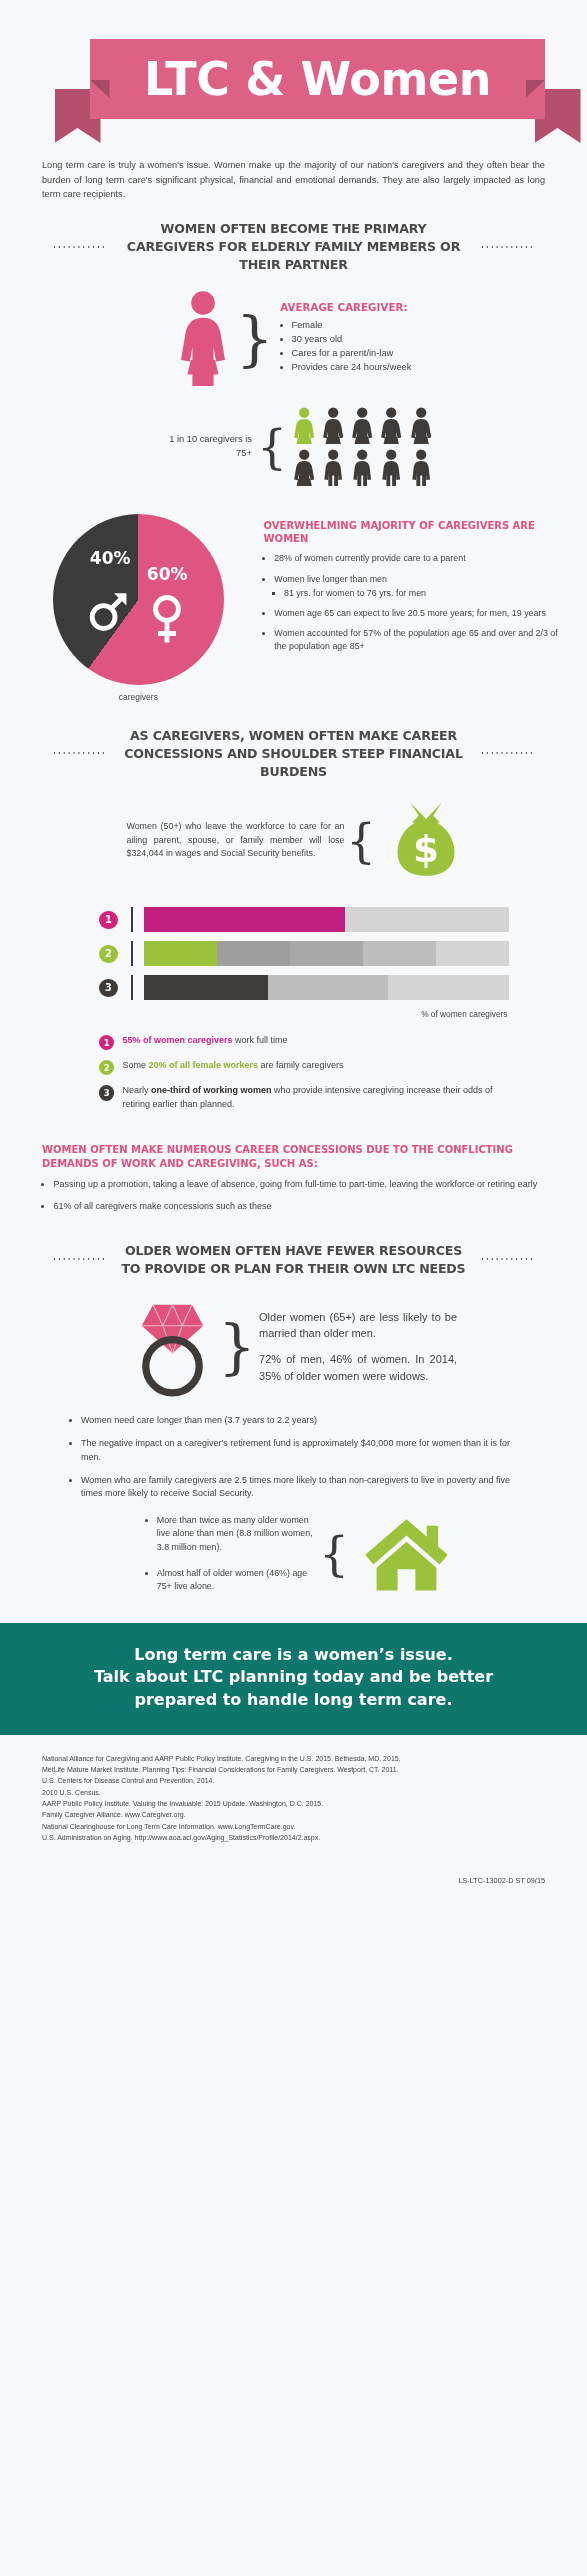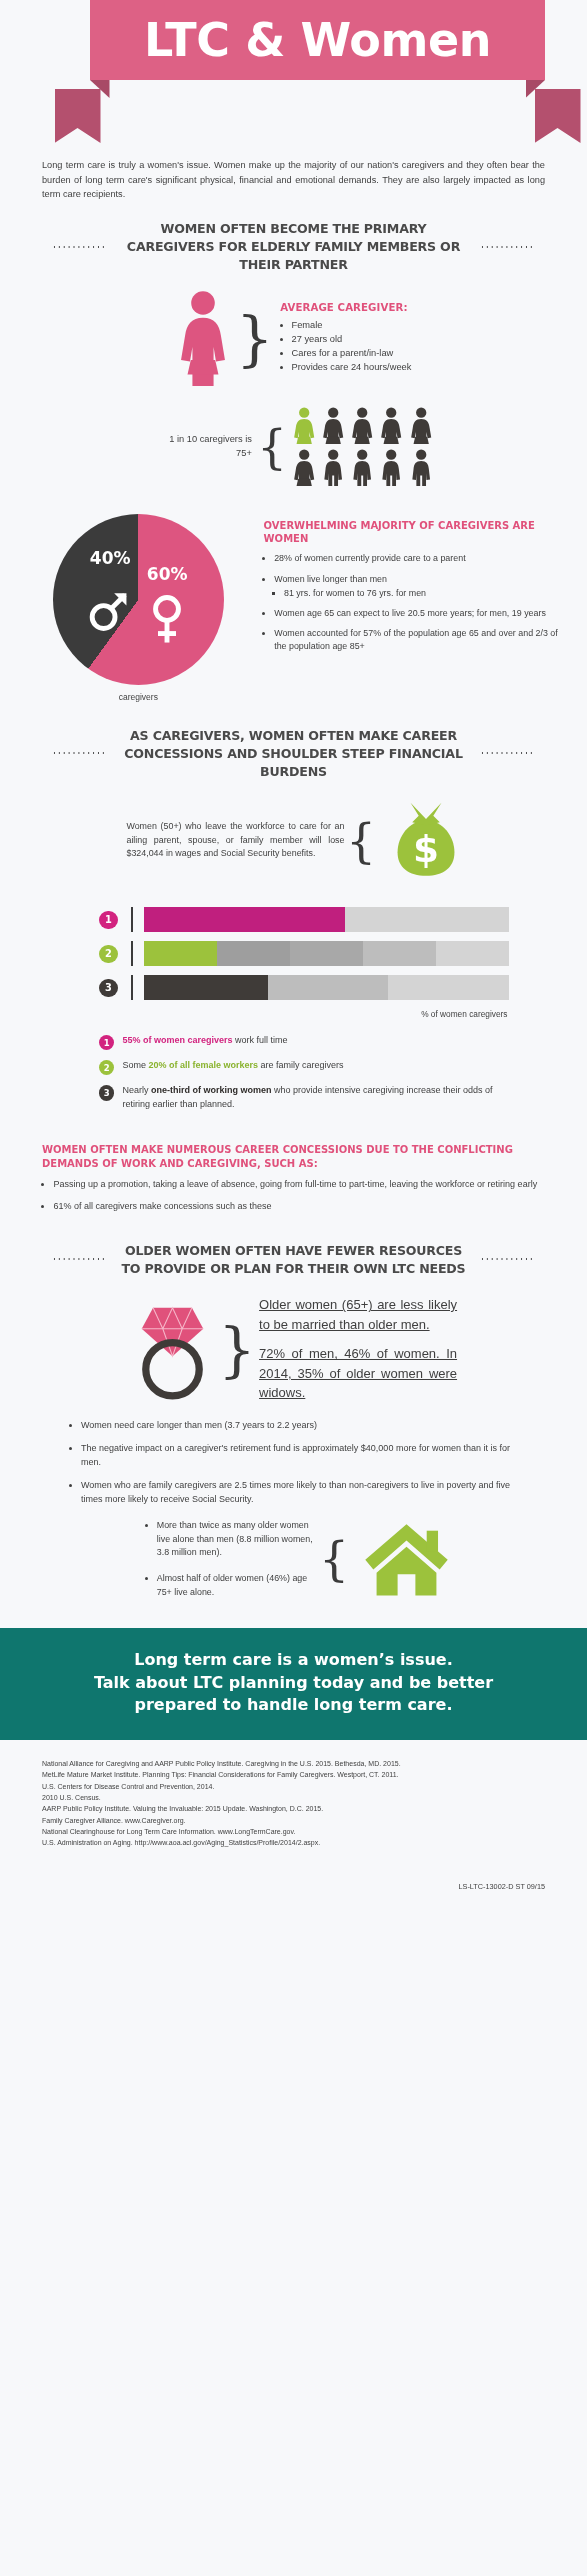--- a/index.html
+++ b/index.html
@@ -6,21 +6,21 @@
   body{
     width:587px;
     background:#f7f8fa;
     font-family:"Liberation Sans", sans-serif;
     color:#3b3b3b;
     -webkit-font-smoothing:antialiased;
   }
   .page{width:587px;position:relative;background:#f7f8fa;}
 
   
-  .ribbon-wrap{position:relative;height:143px;box-sizing:border-box;margin-left:48px;}
+  .ribbon-wrap{position:relative;padding-top:39px;height:143px;box-sizing:border-box;margin-left:48px;}
   .ribbon-tail{position:absolute;top:89px;width:46px;height:54px;background:#b4506e;z-index:1;}
   .ribbon-tail.left{left:6.5px;clip-path:polygon(0 0,100% 0,100% 100%,50% 72%,0 100%);}
   .ribbon-tail.right{right:6.5px;clip-path:polygon(0 0,100% 0,100% 100%,50% 72%,0 100%);}
   .ribbon{position:relative;z-index:2;margin:0 42px;background:#dd6185;height:80px;display:flex;align-items:center;justify-content:center;}
   .ribbon-notch{position:absolute;z-index:3;top:80px;width:19.5px;height:18px;background:#a84a66;}
   .ribbon-notch.l{left:42px;clip-path:polygon(0 0,100% 0,100% 100%);}
   .ribbon-notch.r{right:42px;clip-path:polygon(0 0,100% 0,0 100%);}
   .ribbon h1{
     margin:0;color:#fff;font-size:46px;letter-spacing:-0.4px;
     font-weight:bold;font-family:"DejaVu Sans", sans-serif;
@@ -102,21 +102,21 @@
   
   .callout{margin:32px 42px 0 42px;}
   .callout h3{margin:0 0 7.3px 0;color:#e0517b;font-size:10px;line-height:1.38;
     font-weight:bold;font-family:"DejaVu Sans", sans-serif;text-transform:uppercase;}
   .callout ul{margin:0;padding-left:11.4px;}
   .callout li{font-size:9px;line-height:1.5;margin-bottom:9px;color:#3f3f3f;}
 
   
   .ring-row{display:flex;justify-content:center;align-items:center;margin-top:18px;gap:3.3px;}
   .ring-icon{width:85px;height:102px;position:relative;flex:0 0 auto;}
-  .ring-text{width:198px;font-size:13px;line-height:1.5;color:#3f3f3f;text-align:justify;text-decoration:underline;}
+  .ring-text{width:198px;font-size:11px;line-height:1.5;color:#3f3f3f;text-align:justify;}
   .ring-text p{margin:0 0 9.8px 0;}
   .ring-text p:last-child{margin-bottom:0;}
 
   .wide-bullets{margin:16.3px 60px 0 60px;}
   .wide-bullets li{font-size:9px;line-height:1.5;margin-bottom:9.8px;color:#3f3f3f;}
   .wide-bullets ul{margin:0;padding-left:21px;}
 
   
   .house-row{display:flex;justify-content:center;align-items:center;margin-top:13px;gap:1.6px;}
   .house-text{width:182px;}
@@ -164,21 +164,21 @@
         <circle cx="33" cy="16" r="14.5" fill="#dd5580"></circle>
         <path d="M33 34 C19 34 13 42 11 56 L6 86 L17 88 L20 70 L20 118 L46 118 L46 70 L49 88 L60 86 L55 56 C53 42 47 34 33 34 Z" fill="#dd5580"></path>
         <path d="M18 86 L48 86 L52 104 L14 104 Z" fill="#dd5580"></path>
       </svg>
     </div>
     <span class="brace">}</span>
     <div class="avg-text">
       <h3>AVERAGE CAREGIVER:</h3>
       <ul>
         <li>Female</li>
-        <li>27 years old</li>
+        <li>30 years old</li>
         <li>Cares for a parent/in-law</li>
         <li>Provides care 24 hours/week</li>
       </ul>
     </div>
   </div>
 
   <div class="tenblock">
     <div class="label">1 in 10 caregivers is 75+</div>
     <span class="brace flip small">}</span>
     <div class="people-grid">

